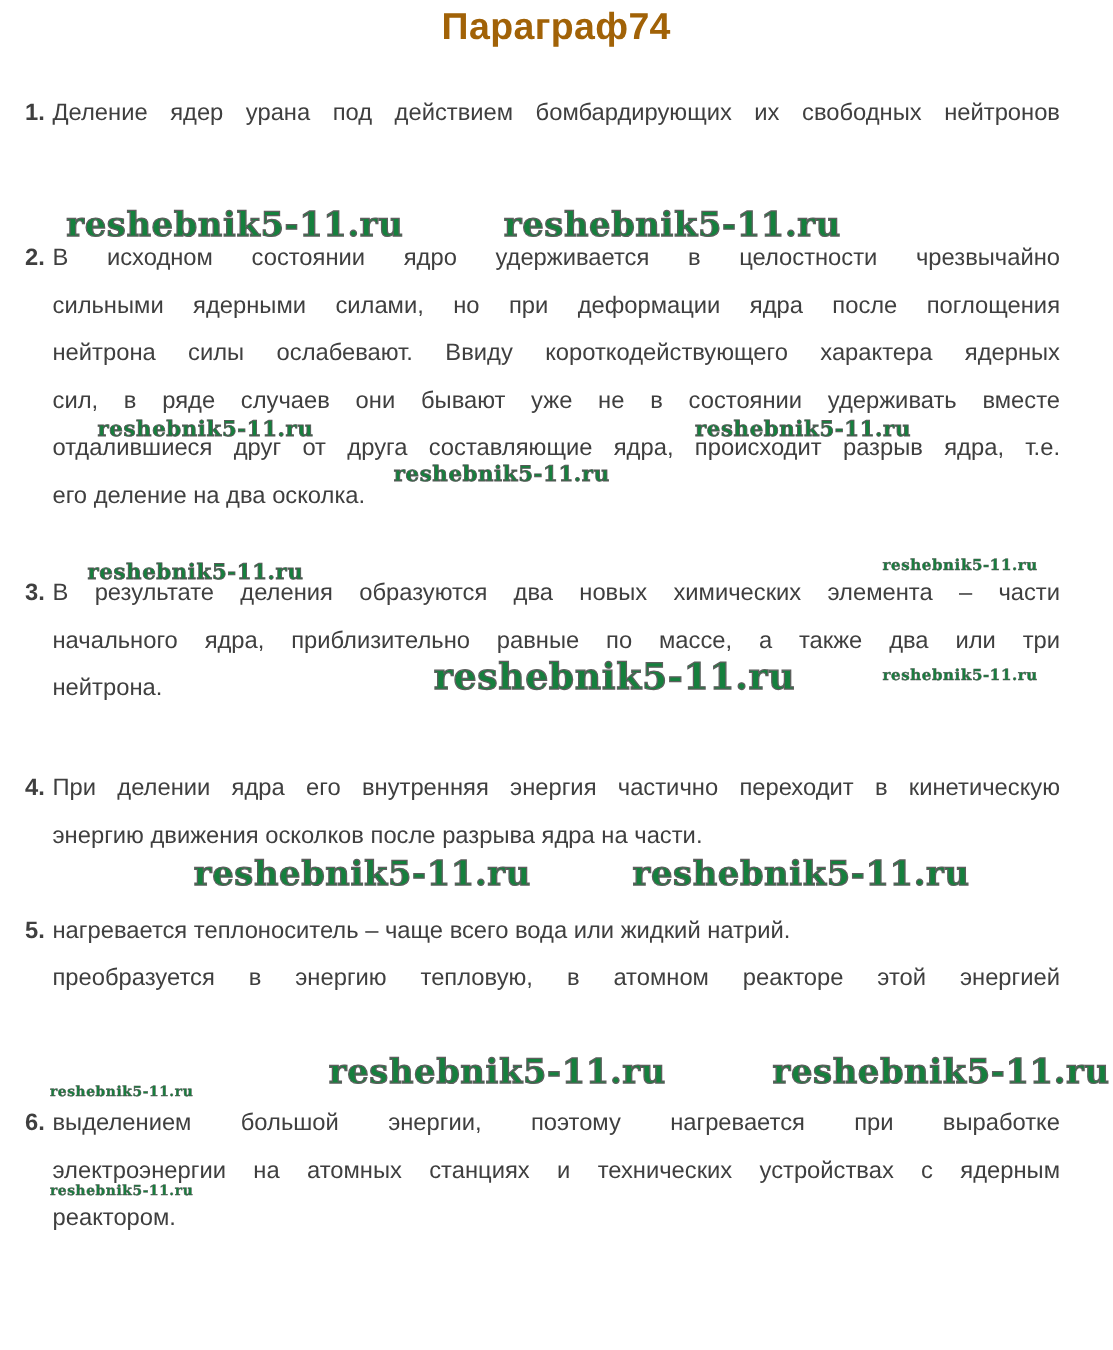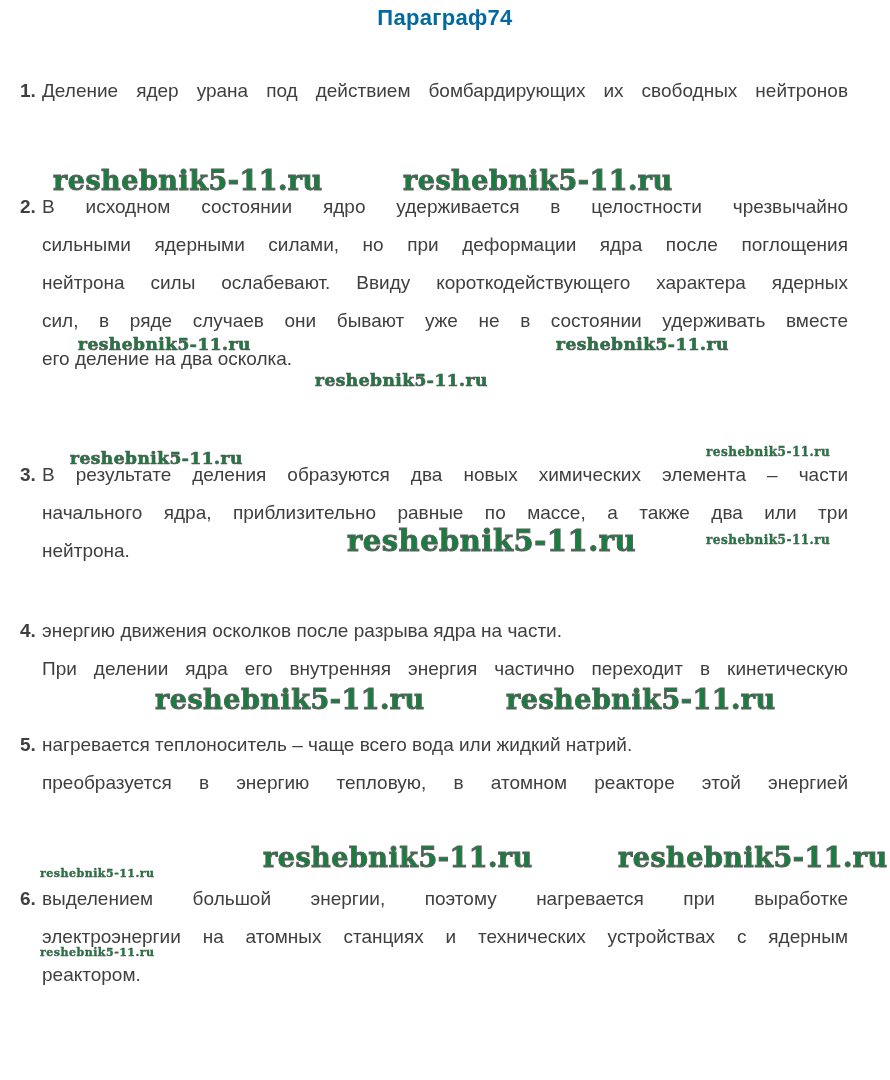--- a/index.html
+++ b/index.html
@@ -15,23 +15,23 @@
     overflow: hidden;
     font-family: "Liberation Sans", sans-serif;
   }
   .title {
     position: absolute;
     top: 5px;
     left: 0;
     width: 100%;
     margin: 0;
     text-align: center;
-    font-size: 22px;
+    font-size: 30px;
     font-weight: bold;
-    color: #0369a1;
+    color: #a16207;
     letter-spacing: 0.3px;
   }
   .para {
     position: absolute;
     left: 20px;
     width: 828px;
     color: #3f3f3f;
     font-size: 19px;
     line-height: 38px;
   }
@@ -80,20 +80,21 @@
 
   <span class="wm wm-lg" style="left:53px;  top:167px">reshebnik5-11.ru</span>
   <span class="wm wm-lg" style="left:403px; top:167px">reshebnik5-11.ru</span>
 
   <section class="para" style="top:188px">
     <span class="num">2.</span>
     <div class="line j">В исходном состоянии ядро удерживается в целостности чрезвычайно</div>
     <div class="line j">сильными ядерными силами, но при деформации ядра после поглощения</div>
     <div class="line j">нейтрона силы ослабевают. Ввиду короткодействующего характера ядерных</div>
     <div class="line j">сил, в ряде случаев они бывают уже не в состоянии удерживать вместе</div>
+    <div class="line j">отдалившиеся друг от друга составляющие ядра, происходит разрыв ядра, т.е.</div>
     <div class="line">его деление на два осколка.</div>
   </section>
 
   <span class="wm wm-sm" style="left:78px;  top:336px">reshebnik5-11.ru</span>
   <span class="wm wm-sm" style="left:556px; top:336px">reshebnik5-11.ru</span>
   <span class="wm wm-sm" style="left:315px; top:372px">reshebnik5-11.ru</span>
 
   <span class="wm wm-sm" style="left:70px;  top:450px">reshebnik5-11.ru</span>
   <span class="wm wm-xs" style="left:706px; top:446px">reshebnik5-11.ru</span>
 
@@ -102,22 +103,22 @@
     <div class="line j">В результате деления образуются два новых химических элемента – части</div>
     <div class="line j">начального ядра, приблизительно равные по массе, а также два или три</div>
     <div class="line">нейтрона.</div>
   </section>
 
   <span class="wm wm-xl" style="left:347px; top:527px">reshebnik5-11.ru</span>
   <span class="wm wm-xs" style="left:706px; top:534px">reshebnik5-11.ru</span>
 
   <section class="para" style="top:612px">
     <span class="num">4.</span>
+    <div class="line j">При делении ядра его внутренняя энергия частично переходит в кинетическую</div>
     <div class="line">энергию движения осколков после разрыва ядра на части.</div>
-    <div class="line j">При делении ядра его внутренняя энергия частично переходит в кинетическую</div>
   </section>
 
   <span class="wm wm-lg" style="left:155px; top:686px">reshebnik5-11.ru</span>
   <span class="wm wm-lg" style="left:506px; top:686px">reshebnik5-11.ru</span>
 
   <section class="para" style="top:726px">
     <span class="num">5.</span>
     <div class="line">нагревается теплоноситель – чаще всего вода или жидкий натрий.</div>
     <div class="line j">преобразуется в энергию тепловую, в атомном реакторе этой энергией</div>
   </section>

